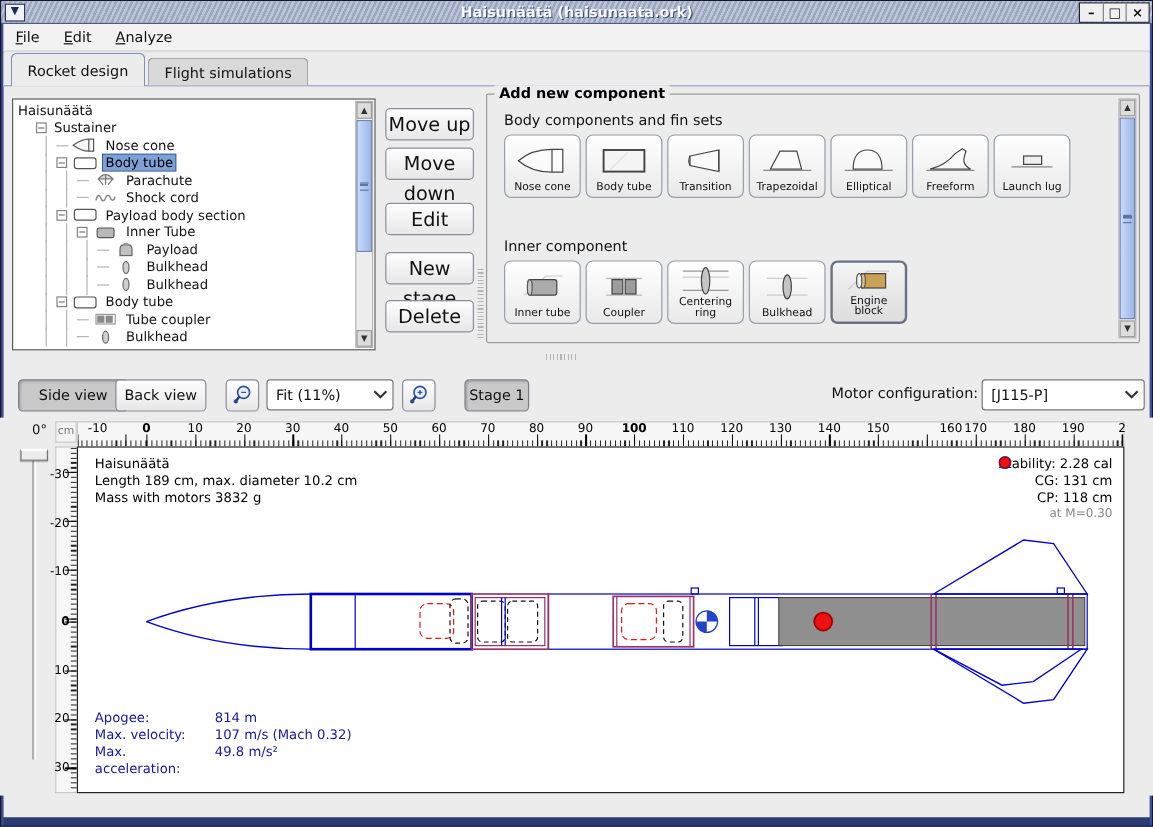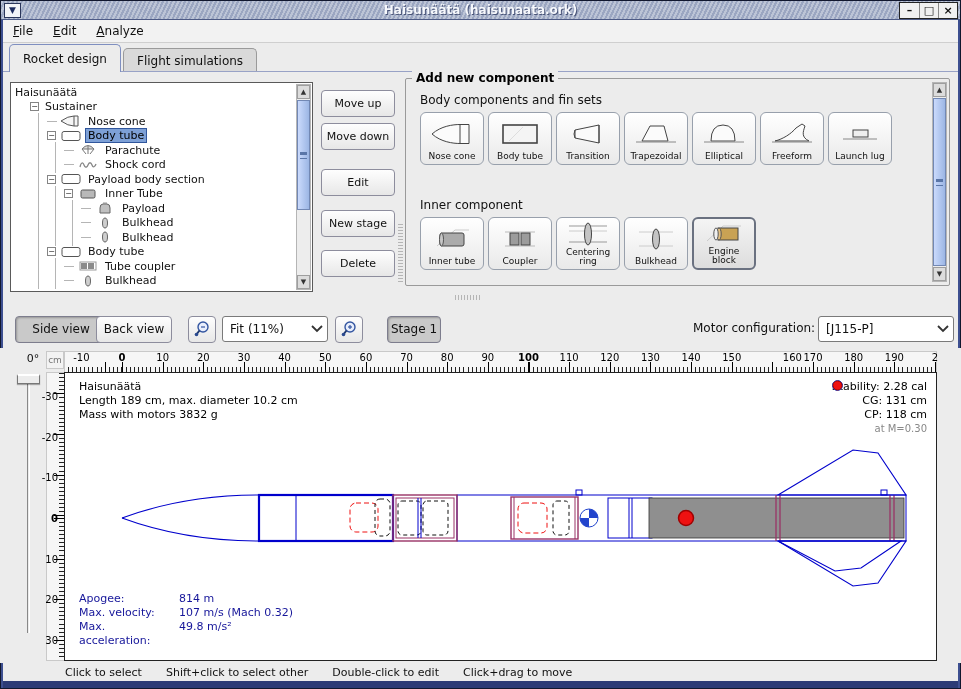--- a/index.html
+++ b/index.html
@@ -44,21 +44,21 @@
   
   .sbar{position:absolute;width:15px;background:#ededed;border:1px solid #b5b5b5;}
   .sbtn{position:absolute;left:0;right:0;height:14px;background:#dcdcdc;border:1px solid #9e9e9e;
     font-size:7px;text-align:center;line-height:12px;color:#333;}
   .sthumb{position:absolute;left:0;right:0;background:linear-gradient(to right,#cadafc,#9cb6e4);
     border:1px solid #7288b4;display:flex;align-items:center;justify-content:center;}
   .sgrip{width:7px;height:7px;border-top:1px solid #5a76a8;border-bottom:1px solid #5a76a8;
     box-shadow:0 3px 0 -1px #5a76a8 inset;}
   
   .act-btn{position:absolute;left:318px;width:74px;height:27px;border:1px solid #8d8d9d;border-radius:4px;
-    background:linear-gradient(#fefefe,#e7e7e7);font-size:11px;color:#111;text-align:center;line-height:25px;}
+    background:linear-gradient(#fefefe,#e7e7e7);font-size:16px;color:#111;text-align:center;line-height:25px;}
   .vsplit{position:absolute;left:395px;top:152px;width:5px;height:58px;
     background:repeating-linear-gradient(to bottom,#b5b5b5 0 1px,transparent 1px 3px);}
   
   .groupbox{position:absolute;left:402px;right:8px;top:6px;bottom:8px;border:1px solid #9a9a9a;border-radius:2px;}
   .gb-legend{position:absolute;top:-8px;left:6px;background:#ececec;padding:0 4px;font-size:12px;font-weight:bold;color:#000;}
   .gb-sublabel{position:absolute;left:14px;font-size:12px;color:#111;}
   .comp-row{position:absolute;left:14px;display:flex;gap:4px;}
   .comp-btn{width:64px;height:53px;border:1px solid #98a0ac;border-radius:6px;
     background:linear-gradient(#ffffff,#e9e9e9);display:flex;flex-direction:column;align-items:center;
     justify-content:flex-end;padding:2px 1px;}
@@ -635,19 +635,13 @@
             <div>107 m/s  (Mach 0.32)</div>
           </div>
           <div class="frow">
             <div class="fl">Max. acceleration:</div>
             <div>49.8 m/s²</div>
           </div>
         </div>
     </div>
   </div>
 
-  <div class="statusbar" id="statusbar">
-      <span>Click to select</span>
-      <span>Shift+click to select other</span>
-      <span>Double-click to edit</span>
-      <span>Click+drag to move</span>
-    </div>
 </div>
 
 </body></html>

